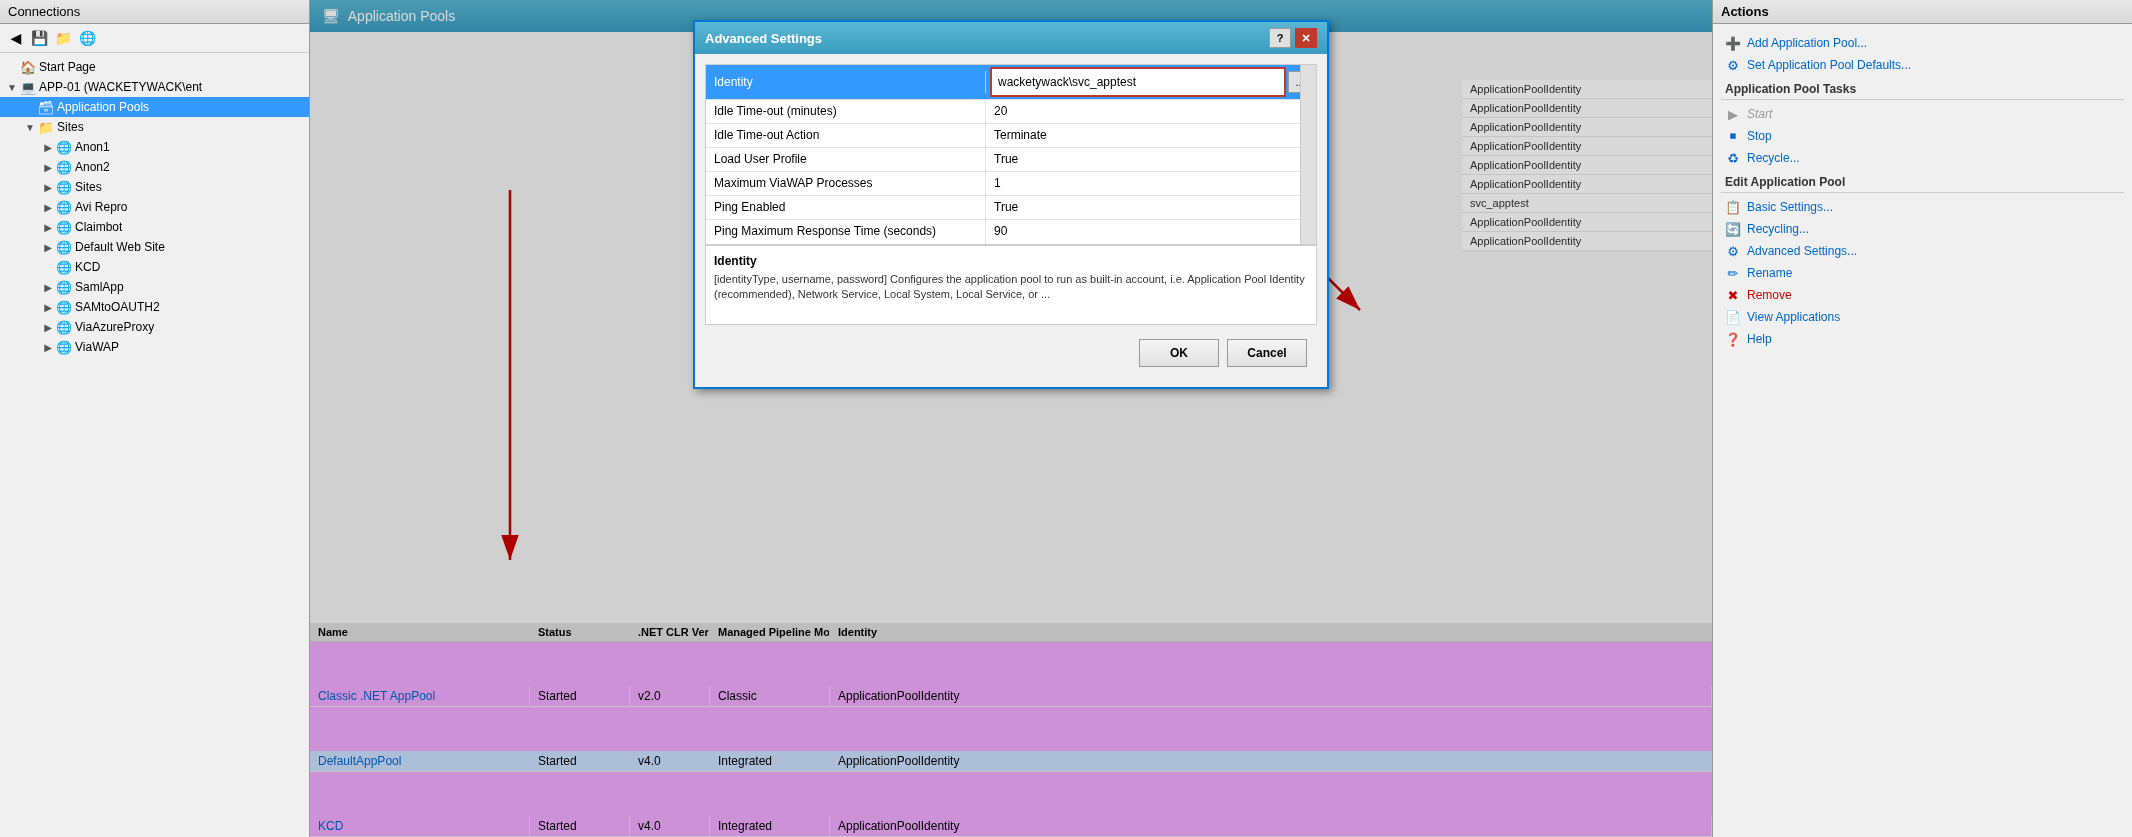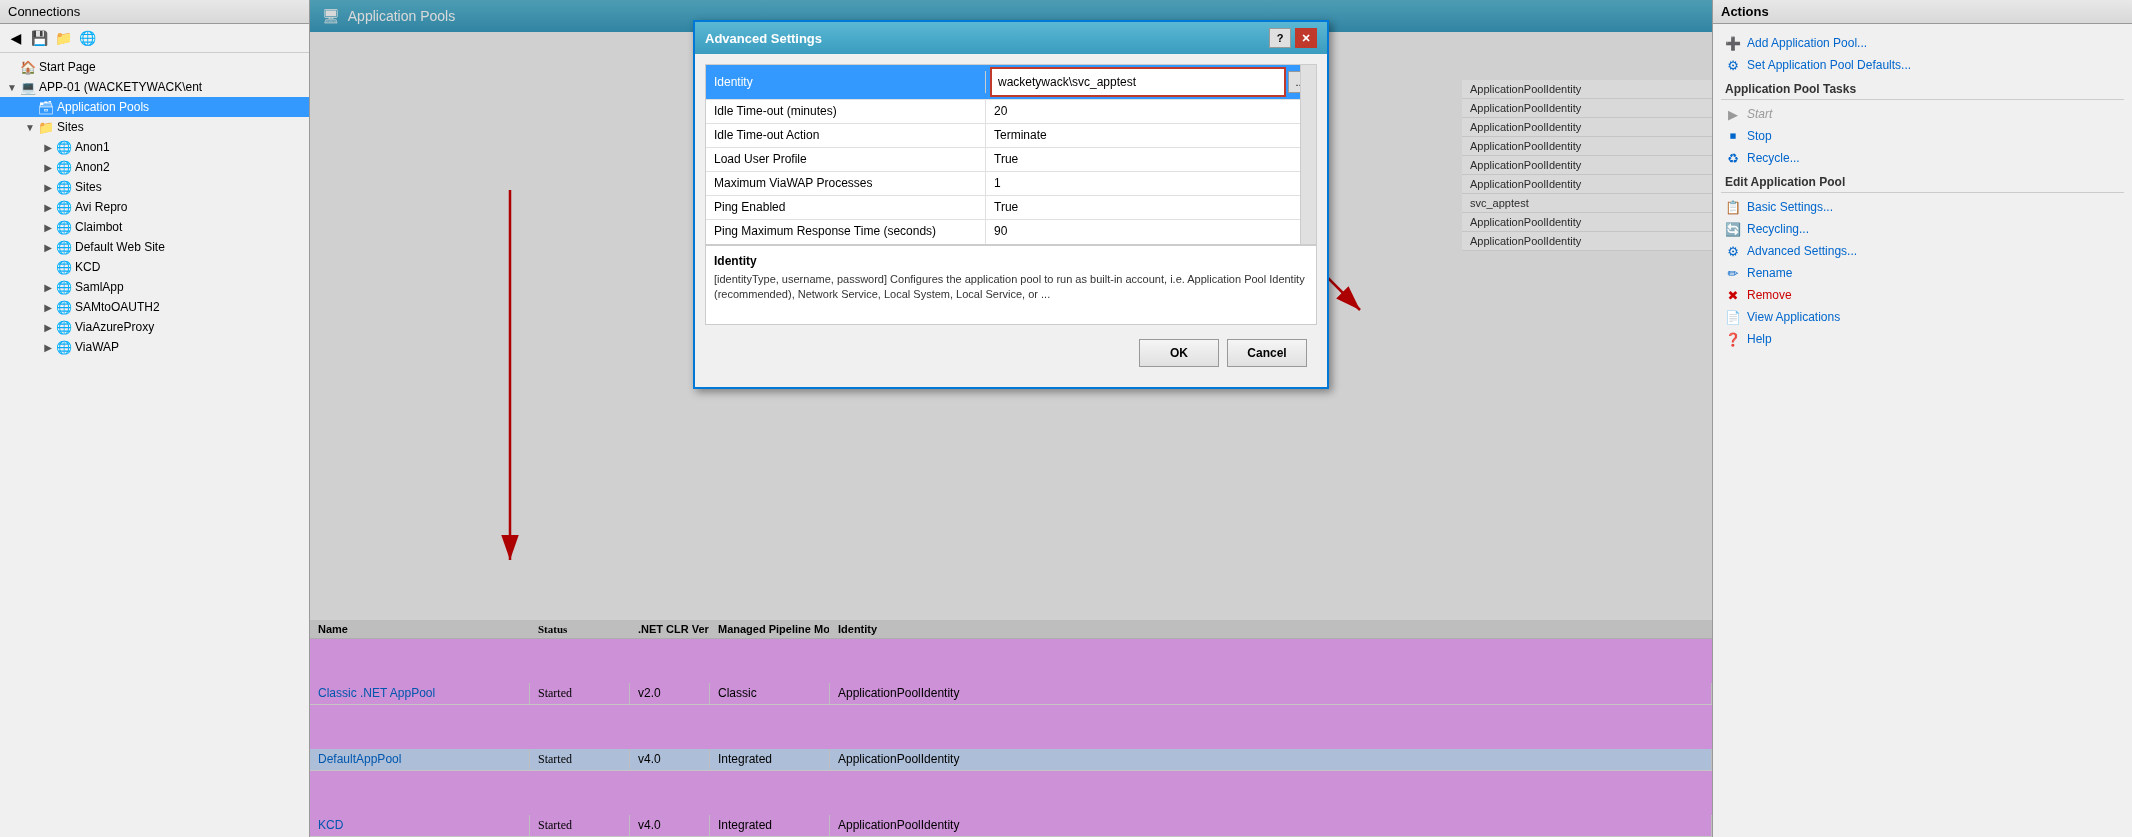--- a/index.html
+++ b/index.html
@@ -154,21 +154,21 @@
     .table-row.selected-row { background: #cce0ff; }
 
     .table-cell {
       padding: 3px 8px;
       border-right: 1px solid #e0e0e0;
       overflow: hidden;
       white-space: nowrap;
     }
 
     .col-name { width: 220px; }
-    .col-status { width: 100px; font-family: Liberation Serif, serif; }
+    .col-status { width: 100px; }
     .col-netver { width: 80px; }
     .col-pipeline { width: 120px; }
     .col-identity { flex: 1; }
 
     
     .bg-identity-col {
       position: absolute;
       right: 0;
       top: 80px;
       width: 250px;

